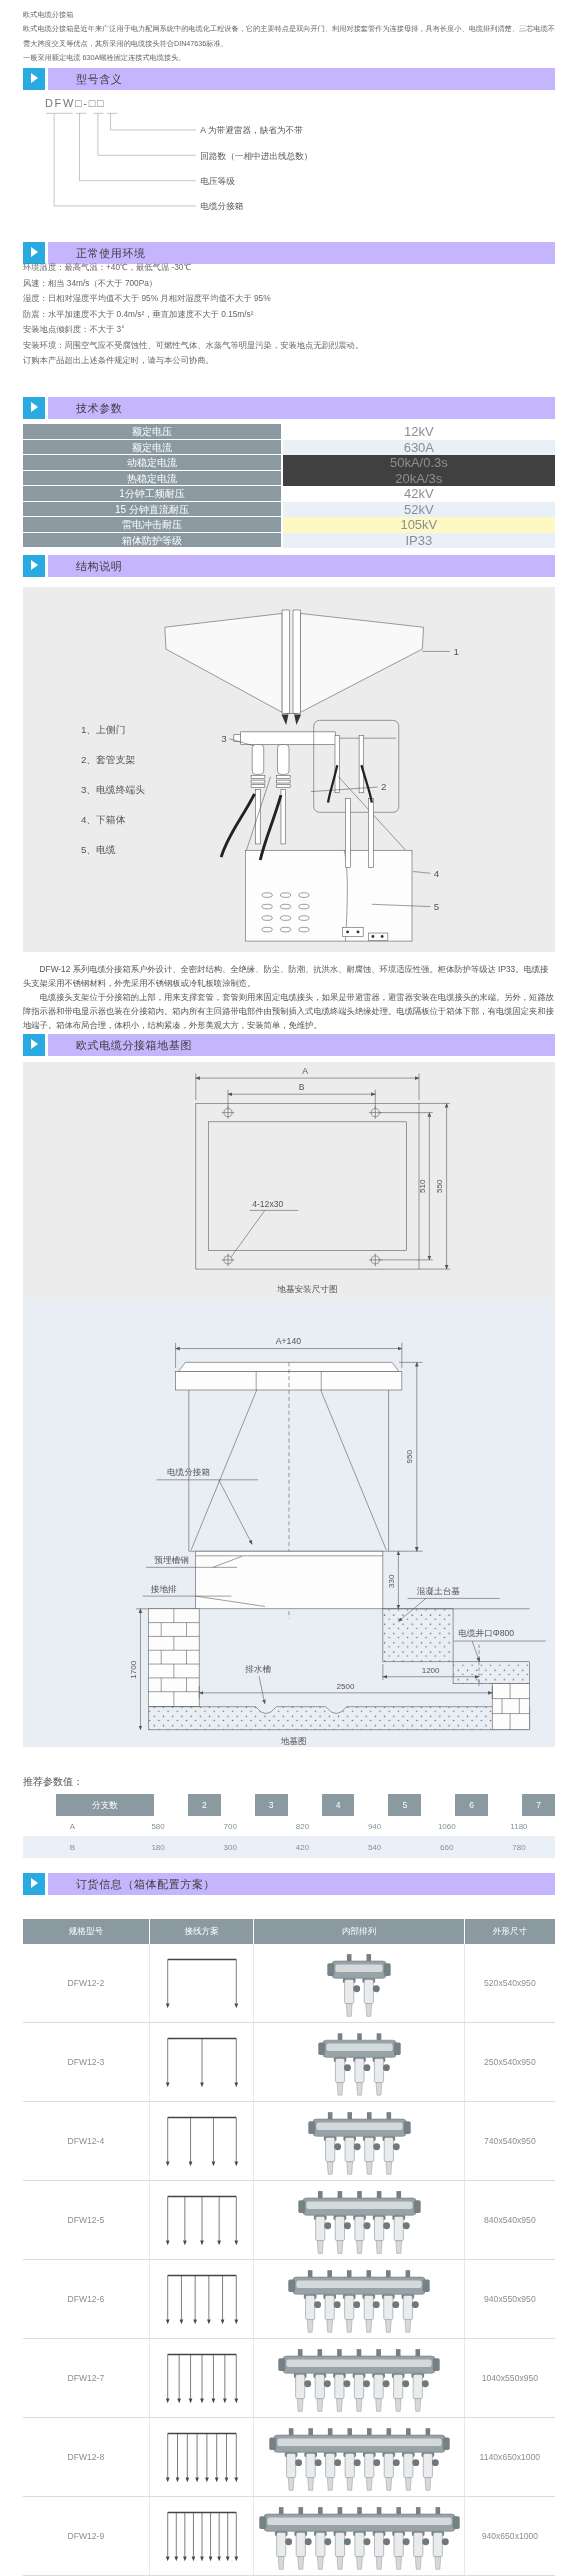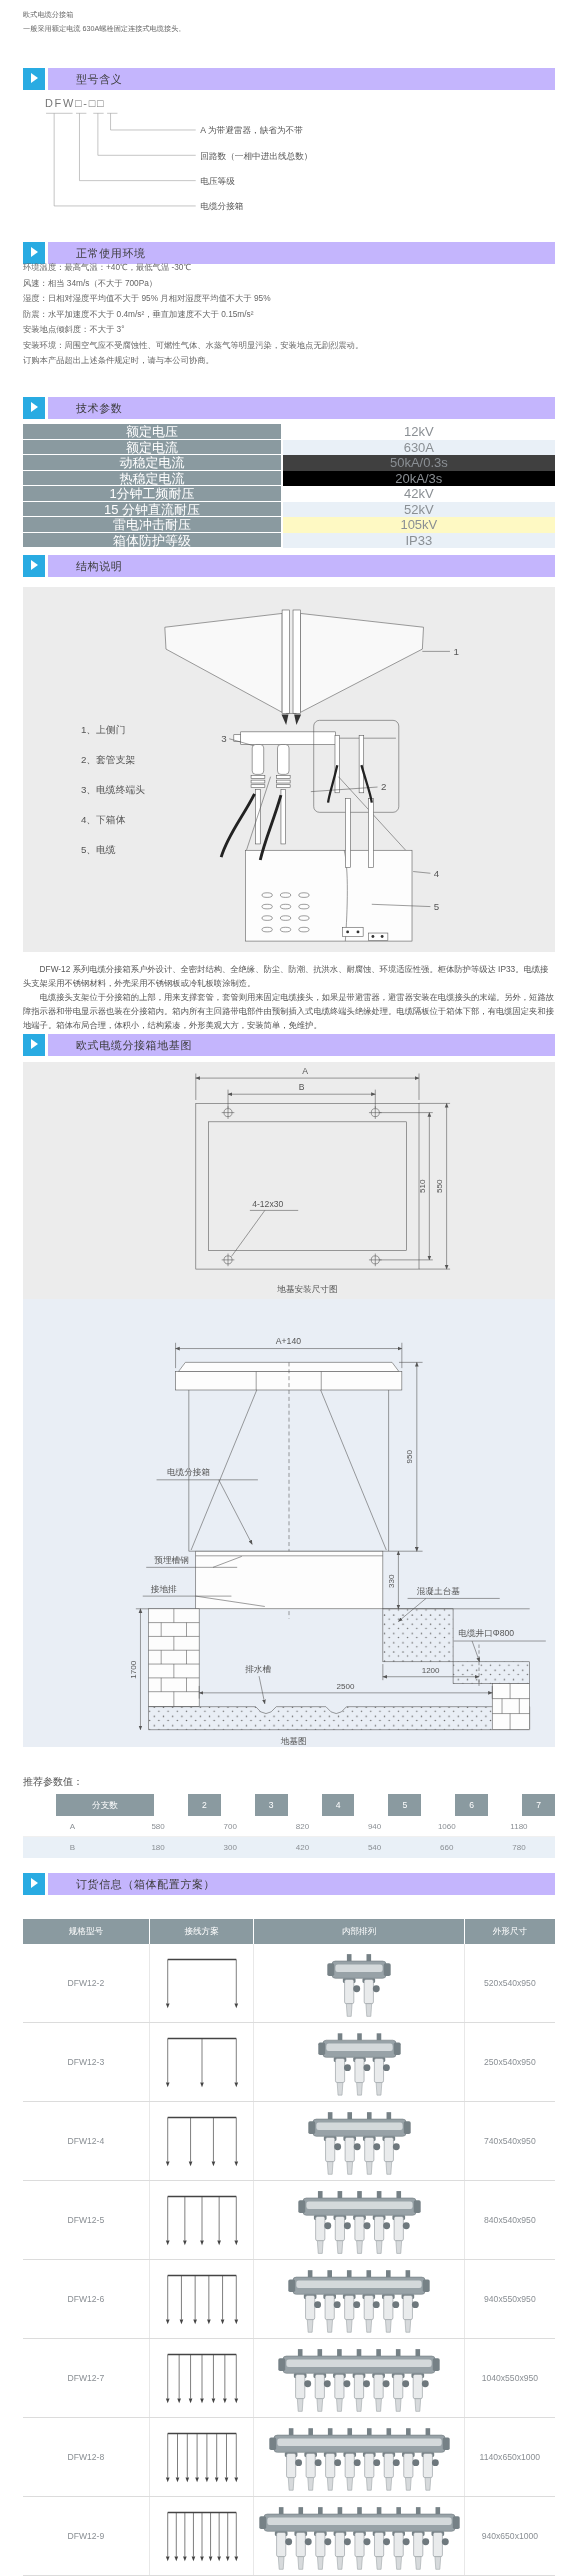--- a/index.html
+++ b/index.html
@@ -21,21 +21,21 @@
   .sec-title { font-size:11px; color:#3c3c3c; letter-spacing:0.6px; }
 
   
   #env { position:absolute; left:23px; top:260px; width:532px; font-size:8.3px; color:#666; }
   .env-line { height:15.5px; line-height:15.5px; }
 
   
   #tech { position:absolute; left:23px; top:424px; width:532px; }
   .tech-row { display:flex; height:15.5px; }
   .tech-label { width:258px; background:#8a9aa0; color:#fff; text-align:center; line-height:15px;
-      font-size:13px; border-bottom:0.6px solid #fff; }
+      font-size:10px; border-bottom:0.6px solid #fff; }
   .tech-val { flex:1; margin-left:1.7px; color:#8a8f94; text-align:center; line-height:15.5px; font-size:13px; }
 
   
   .panel { position:absolute; left:23px; width:532px; }
   .panel-gray { background:#ececec; }
   .panel-blue { background:#e9eef5; }
   svg text { font-family:"Liberation Sans", sans-serif; }
 
   
   #desc { position:absolute; left:23px; top:962px; width:532px; font-size:8.3px; line-height:14px; color:#555; }
@@ -64,20 +64,21 @@
   .ord-row { display:flex; height:79px; border-bottom:0.6px solid #dcdcdc; }
   .ord-cell { display:flex; align-items:center; justify-content:center; border-right:0.6px solid #e8e8e8; }
   .ord-cell:last-child { border-right:none; }
   .ord-model, .ord-size { font-size:8.6px; color:#8a8f94; }
 </style>
 </head>
 <body>
 
 <div class="intro">
   <div class="intro-title">欧式电缆分接箱</div>
+  <div>欧式电缆分接箱是近年来广泛用于电力配网系统中的电缆化工程设备，它的主要特点是双向开门、利用对接套管作为连接母排，具有长度小、电缆排列清楚、三芯电缆不需大跨度交叉等优点，其所采用的电缆接头符合DIN47636标准。</div>
   <div>一般采用额定电流 630A螺栓固定连接式电缆接头。</div>
 </div>
 
 <div class="sec" style="top:68px">
   <div class="sec-icon"></div>
   <div class="sec-bar">
       <span class="sec-title">型号含义</span>
     </div>
 </div>
 <div class="sec" style="top:242px">
@@ -147,21 +148,21 @@
     <div class="tech-row">
       <div class="tech-label">额定电流</div>
       <div class="tech-val" style="background: rgb(233, 240, 247);">630A</div>
     </div>
     <div class="tech-row">
       <div class="tech-label">动稳定电流</div>
       <div class="tech-val" style="background: #404040;">50kA/0.3s</div>
     </div>
     <div class="tech-row">
       <div class="tech-label">热稳定电流</div>
-      <div class="tech-val" style="background: #000000;">20kA/3s</div>
+      <div class="tech-val" style="background: #404040;">20kA/3s</div>
     </div>
     <div class="tech-row">
       <div class="tech-label">1分钟工频耐压</div>
       <div class="tech-val" style="background: rgb(255, 255, 255);">42kV</div>
     </div>
     <div class="tech-row">
       <div class="tech-label">15 分钟直流耐压</div>
       <div class="tech-val" style="background: rgb(233, 240, 247);">52kV</div>
     </div>
     <div class="tech-row">

